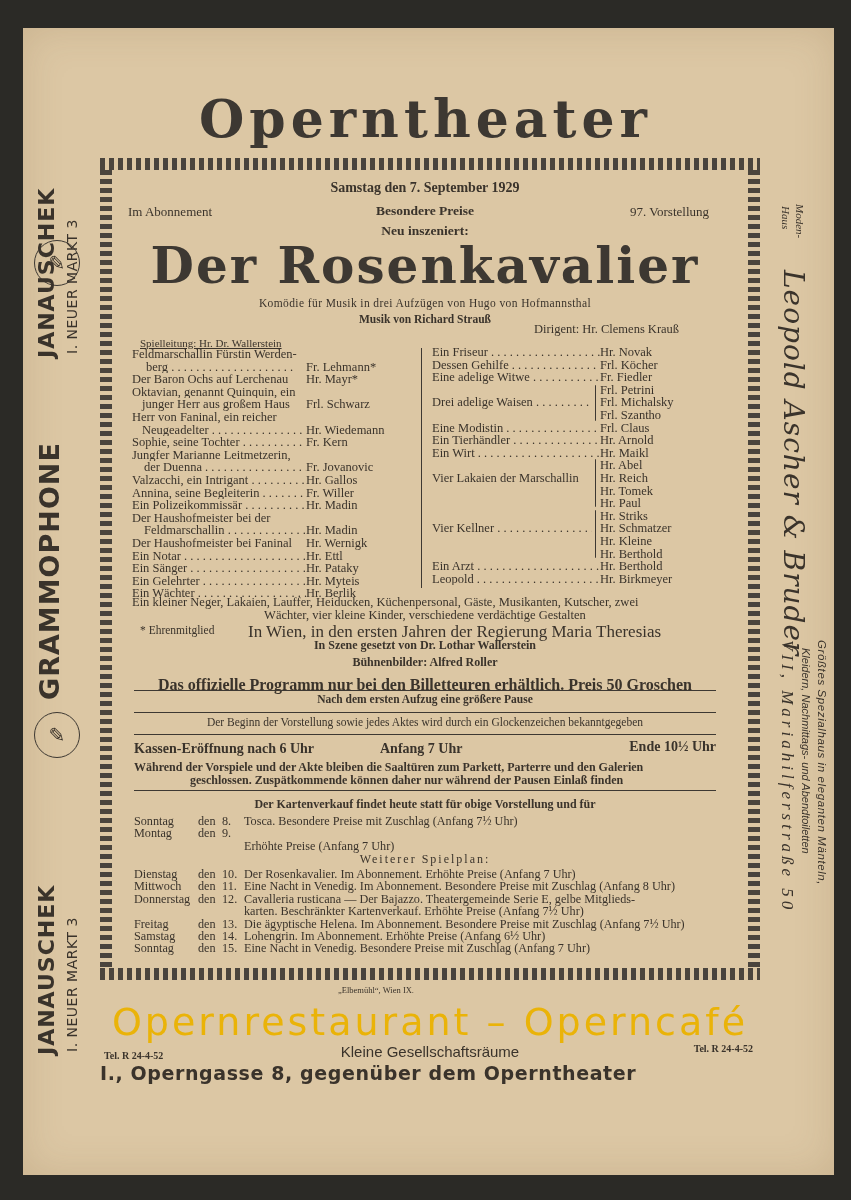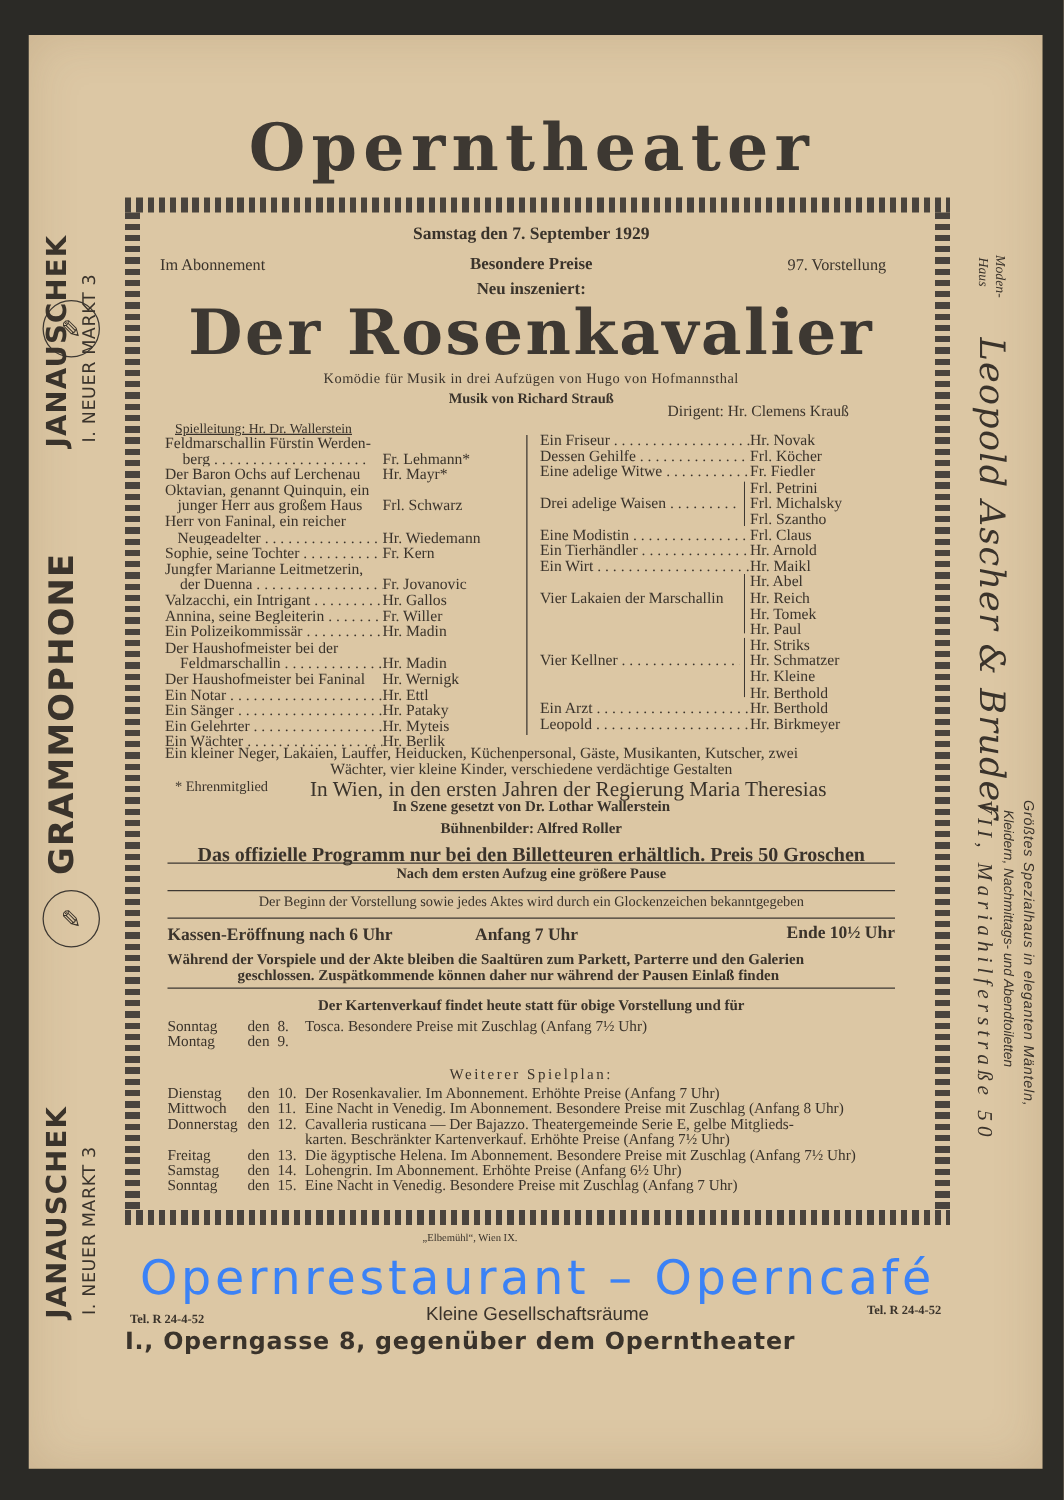--- a/index.html
+++ b/index.html
@@ -248,20 +248,26 @@
       <span class="day">Sonntag</span>
       <span class="den">den</span>
       <span class="num">8.</span>
       <span>Tosca. Besondere Preise mit Zuschlag (Anfang 7½ Uhr)</span>
     </div>
   <div class="row">
       <span class="day">Montag</span>
       <span class="den">den</span>
       <span class="num">9.</span>
     </div>
+  <div class="row">
+      <span class="day"></span>
+      <span class="den"></span>
+      <span class="num"></span>
+      <span>Erhöhte Preise (Anfang 7 Uhr)</span>
+    </div>
 </div>
 
 <div class="abs center small" style="left:120px; width:610px; top:852px; font-size:12px; letter-spacing:2px;">Weiterer Spielplan:</div>
 
 <div class="abs sched" style="left:134px; top:868px; width:600px;">
   <div class="row">
       <span class="day">Dienstag</span>
       <span class="den">den</span>
       <span class="num">10.</span>
       <span>Der Rosenkavalier. Im Abonnement. Erhöhte Preise (Anfang 7 Uhr)</span>
@@ -299,21 +305,21 @@
   <div class="row">
       <span class="day">Sonntag</span>
       <span class="den">den</span>
       <span class="num">15.</span>
       <span>Eine Nacht in Venedig. Besondere Preise mit Zuschlag (Anfang 7 Uhr)</span>
     </div>
 </div>
 
 <div class="abs center small" style="left:0; width:752px; top:985px; font-size:8.5px;">„Elbemühl“, Wien IX.</div>
 
-<div class="abs center" style="left:90px; width:680px; top:1000px; font-family:'DejaVu Sans', sans-serif; font-size:38px; letter-spacing:3px; color:#3b82f6;">Opernrestaurant – Operncafé</div>
+<div class="abs center" style="left:90px; width:680px; top:1000px; font-family:'DejaVu Sans', sans-serif; font-size:38px; letter-spacing:3px; color:#eab308;">Opernrestaurant – Operncafé</div>
 <div class="abs small bold" style="left:104px; top:1050px; font-size:10px;">Tel. R 24-4-52</div>
 <div class="abs center" style="left:90px; width:680px; top:1043px; font-family:'Liberation Sans', sans-serif; font-size:15px;">Kleine Gesellschaftsräume</div>
 <div class="abs small bold" style="right:98px; top:1043px; font-size:10px;">Tel. R 24-4-52</div>
 <div class="abs" style="left:100px; top:1062px; width:660px; font-family:'DejaVu Sans', sans-serif; font-weight:bold; font-size:19px; letter-spacing:0.6px; white-space:nowrap;">I., Operngasse 8, gegenüber dem Operntheater</div>
 
 <div class="vert" style="left:34px; top:1055px; transform:rotate(-90deg); font-family:'DejaVu Sans', sans-serif; font-weight:bold; font-size:22px; letter-spacing:1px;">JANAUSCHEK</div>
 <div class="vert" style="left:64px; top:1052px; transform:rotate(-90deg); font-family:'DejaVu Sans', sans-serif; font-size:14px; letter-spacing:0.5px;">I. NEUER MARKT 3</div>
 <div class="abs" style="left:34px; top:712px; width:44px; height:44px; border-radius:50%; border:1.5px solid #3d3832; display:flex; align-items:center; justify-content:center; font-size:20px;">✎</div>
 <div class="vert" style="left:34px; top:700px; transform:rotate(-90deg); font-family:'DejaVu Sans', sans-serif; font-weight:bold; font-size:27px; letter-spacing:1px;">GRAMMOPHONE</div>
 <div class="abs" style="left:34px; top:240px; width:44px; height:44px; border-radius:50%; border:1.5px solid #3d3832; display:flex; align-items:center; justify-content:center; font-size:20px;">✎</div>

